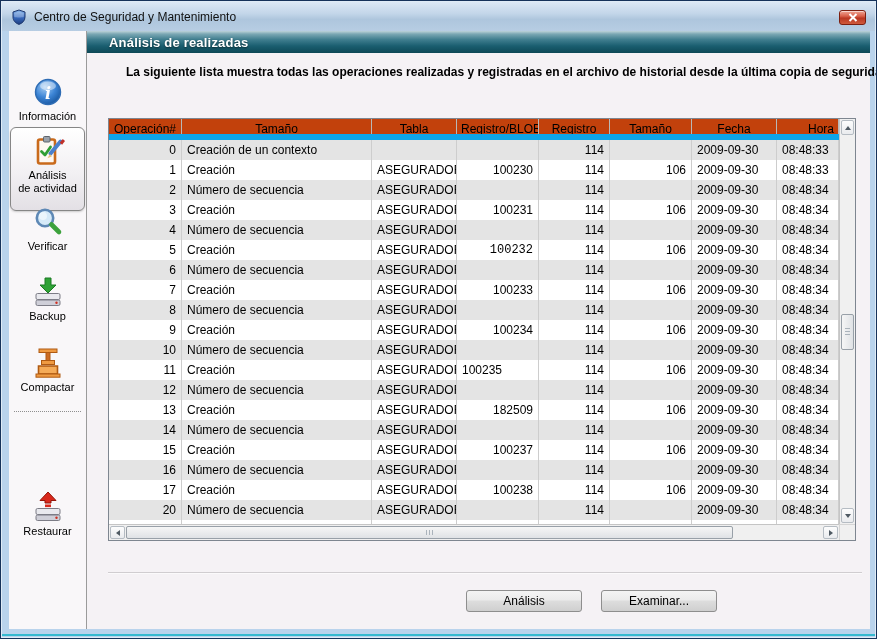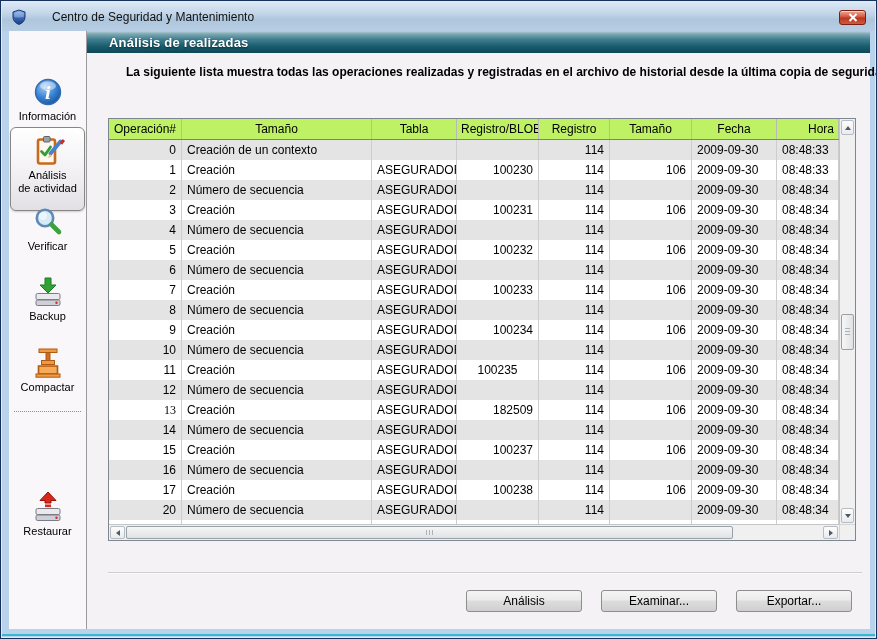--- a/index.html
+++ b/index.html
@@ -17,21 +17,21 @@
     position:absolute; left:1px; right:1px; bottom:2px; height:2px;
     background:var(--accent-cyan,#35b9cf);
   }
 
   
   .titlebar{
     position:absolute; left:1px; top:1px; right:1px; height:29px;
     background:linear-gradient(180deg,#dce8f5 0%, #c3d6e9 40%, #aec6dd 60%, #b7cde3 100%);
     display:flex; align-items:center; padding-left:9px;
   }
-  .titlebar .app-title{ font-size:12px; color:#111; margin-left:25px; }
+  .titlebar .app-title{ font-size:12px; color:#111; margin-left:7px; }
   .close-btn{
     position:absolute; right:9px; top:8px; width:27px; height:15px;
     border:1px solid #7c1f10; border-radius:3px;
     background:linear-gradient(180deg,#f0a695 0%, #d9604a 40%, #b93722 55%, #cf5a3c 100%);
     box-shadow:inset 0 1px 0 rgba(255,255,255,.55);
     display:flex; align-items:center; justify-content:center; cursor:pointer;
   }
 
   
   .client{
@@ -87,22 +87,22 @@
     font-size:12px; font-weight:bold; color:#000; white-space:nowrap;
   }
 
   
   .table{
     position:absolute; left:21px; top:87px; width:748px; height:423px;
     border:1px solid #7e8690; background:#fff;
     display:grid; grid-template-columns:730px 16px; grid-template-rows:21px 384px 16px;
   }
   .thead{
-    grid-column:1; grid-row:1; display:flex; background:#bef264;
-    border-bottom:1px solid #0ea5e9; height:21px;
+    grid-column:1; grid-row:1; display:flex; background:#c2410c;
+    border-bottom:6px solid #0ea5e9; height:21px;
   }
   .th{
     font-size:12px; color:#000; line-height:20px; text-align:center;
     border-right:1px solid #b8b8b8; padding:0 4px; overflow:hidden; white-space:nowrap;
     cursor:pointer;
   }
   .tbody{ grid-column:1; grid-row:2; overflow:hidden; }
   .tr{ display:flex; height:20px; background:#fff; }
   .tr.alt{ background:var(--row-alt,#e4e4e4); }
   .td{
@@ -342,21 +342,21 @@
               <div class="td" data-name="cell-registro" style="width: 82px; text-align: right;"></div>
               <div class="td" data-name="cell-proceso" style="width: 71px; text-align: right;">114</div>
               <div class="td" data-name="cell-tamano" style="width: 82px; text-align: right;"></div>
               <div class="td" data-name="cell-fecha" style="width: 85px; text-align: left;">2009-09-30</div>
               <div class="td" data-name="cell-hora" style="width: 62px; text-align: left;">08:48:34</div>
             </div>
             <div class="tr" data-name="table-row">
               <div class="td" data-name="cell-operation" style="width: 73px; text-align: right;">5</div>
               <div class="td" data-name="cell-action" style="width: 190px; text-align: left;">Creación</div>
               <div class="td" data-name="cell-tabla" style="width: 85px; text-align: left;">ASEGURADOR</div>
-              <div class="td" data-name="cell-registro" style="width: 82px; text-align: right;">100232</div>
+              <div class="td" data-name="cell-registro" style="width: 82px; text-align: right; font-family: Liberation Mono, monospace;">100232</div>
               <div class="td" data-name="cell-proceso" style="width: 71px; text-align: right;">114</div>
               <div class="td" data-name="cell-tamano" style="width: 82px; text-align: right;">106</div>
               <div class="td" data-name="cell-fecha" style="width: 85px; text-align: left;">2009-09-30</div>
               <div class="td" data-name="cell-hora" style="width: 62px; text-align: left;">08:48:34</div>
             </div>
             <div class="tr alt" data-name="table-row">
               <div class="td" data-name="cell-operation" style="width: 73px; text-align: right;">6</div>
               <div class="td" data-name="cell-action" style="width: 190px; text-align: left;">Número de secuencia</div>
               <div class="td" data-name="cell-tabla" style="width: 85px; text-align: left;">ASEGURADOR</div>
               <div class="td" data-name="cell-registro" style="width: 82px; text-align: right;"></div>
@@ -402,38 +402,38 @@
               <div class="td" data-name="cell-registro" style="width: 82px; text-align: right;"></div>
               <div class="td" data-name="cell-proceso" style="width: 71px; text-align: right;">114</div>
               <div class="td" data-name="cell-tamano" style="width: 82px; text-align: right;"></div>
               <div class="td" data-name="cell-fecha" style="width: 85px; text-align: left;">2009-09-30</div>
               <div class="td" data-name="cell-hora" style="width: 62px; text-align: left;">08:48:34</div>
             </div>
             <div class="tr" data-name="table-row">
               <div class="td" data-name="cell-operation" style="width: 73px; text-align: right;">11</div>
               <div class="td" data-name="cell-action" style="width: 190px; text-align: left;">Creación</div>
               <div class="td" data-name="cell-tabla" style="width: 85px; text-align: left;">ASEGURADOR</div>
-              <div class="td" data-name="cell-registro" style="width: 82px; text-align: center;">100235</div>
+              <div class="td" data-name="cell-registro" style="width: 82px; text-align: left;">100235</div>
               <div class="td" data-name="cell-proceso" style="width: 71px; text-align: right;">114</div>
               <div class="td" data-name="cell-tamano" style="width: 82px; text-align: right;">106</div>
               <div class="td" data-name="cell-fecha" style="width: 85px; text-align: left;">2009-09-30</div>
               <div class="td" data-name="cell-hora" style="width: 62px; text-align: left;">08:48:34</div>
             </div>
             <div class="tr alt" data-name="table-row">
               <div class="td" data-name="cell-operation" style="width: 73px; text-align: right;">12</div>
               <div class="td" data-name="cell-action" style="width: 190px; text-align: left;">Número de secuencia</div>
               <div class="td" data-name="cell-tabla" style="width: 85px; text-align: left;">ASEGURADOR</div>
               <div class="td" data-name="cell-registro" style="width: 82px; text-align: right;"></div>
               <div class="td" data-name="cell-proceso" style="width: 71px; text-align: right;">114</div>
               <div class="td" data-name="cell-tamano" style="width: 82px; text-align: right;"></div>
               <div class="td" data-name="cell-fecha" style="width: 85px; text-align: left;">2009-09-30</div>
               <div class="td" data-name="cell-hora" style="width: 62px; text-align: left;">08:48:34</div>
             </div>
             <div class="tr" data-name="table-row">
-              <div class="td" data-name="cell-operation" style="width: 73px; text-align: right; font-family: Liberation Serif, serif;">13</div>
+              <div class="td" data-name="cell-operation" style="width: 73px; text-align: right;">13</div>
               <div class="td" data-name="cell-action" style="width: 190px; text-align: left;">Creación</div>
               <div class="td" data-name="cell-tabla" style="width: 85px; text-align: left;">ASEGURADOR</div>
               <div class="td" data-name="cell-registro" style="width: 82px; text-align: right;">182509</div>
               <div class="td" data-name="cell-proceso" style="width: 71px; text-align: right;">114</div>
               <div class="td" data-name="cell-tamano" style="width: 82px; text-align: right;">106</div>
               <div class="td" data-name="cell-fecha" style="width: 85px; text-align: left;">2009-09-30</div>
               <div class="td" data-name="cell-hora" style="width: 62px; text-align: left;">08:48:34</div>
             </div>
             <div class="tr alt" data-name="table-row">
               <div class="td" data-name="cell-operation" style="width: 73px; text-align: right;">14</div>
@@ -517,18 +517,17 @@
             </div>
         </div>
 
         <div class="corner" data-name="scrollbar-corner"></div>
       </div>
 
       <div class="separator" data-name="footer-separator"></div>
 
       <button class="btn" data-name="analysis-button">Análisis</button>
       <button class="btn" data-name="browse-button">Examinar...</button>
-      <button class="btn" data-name="export-button">Exportar...</button>
     </div>
   </div>
 
   <div class="bottom-accent" data-name="window-bottom-accent"></div>
 </div>
 
 </body></html>

